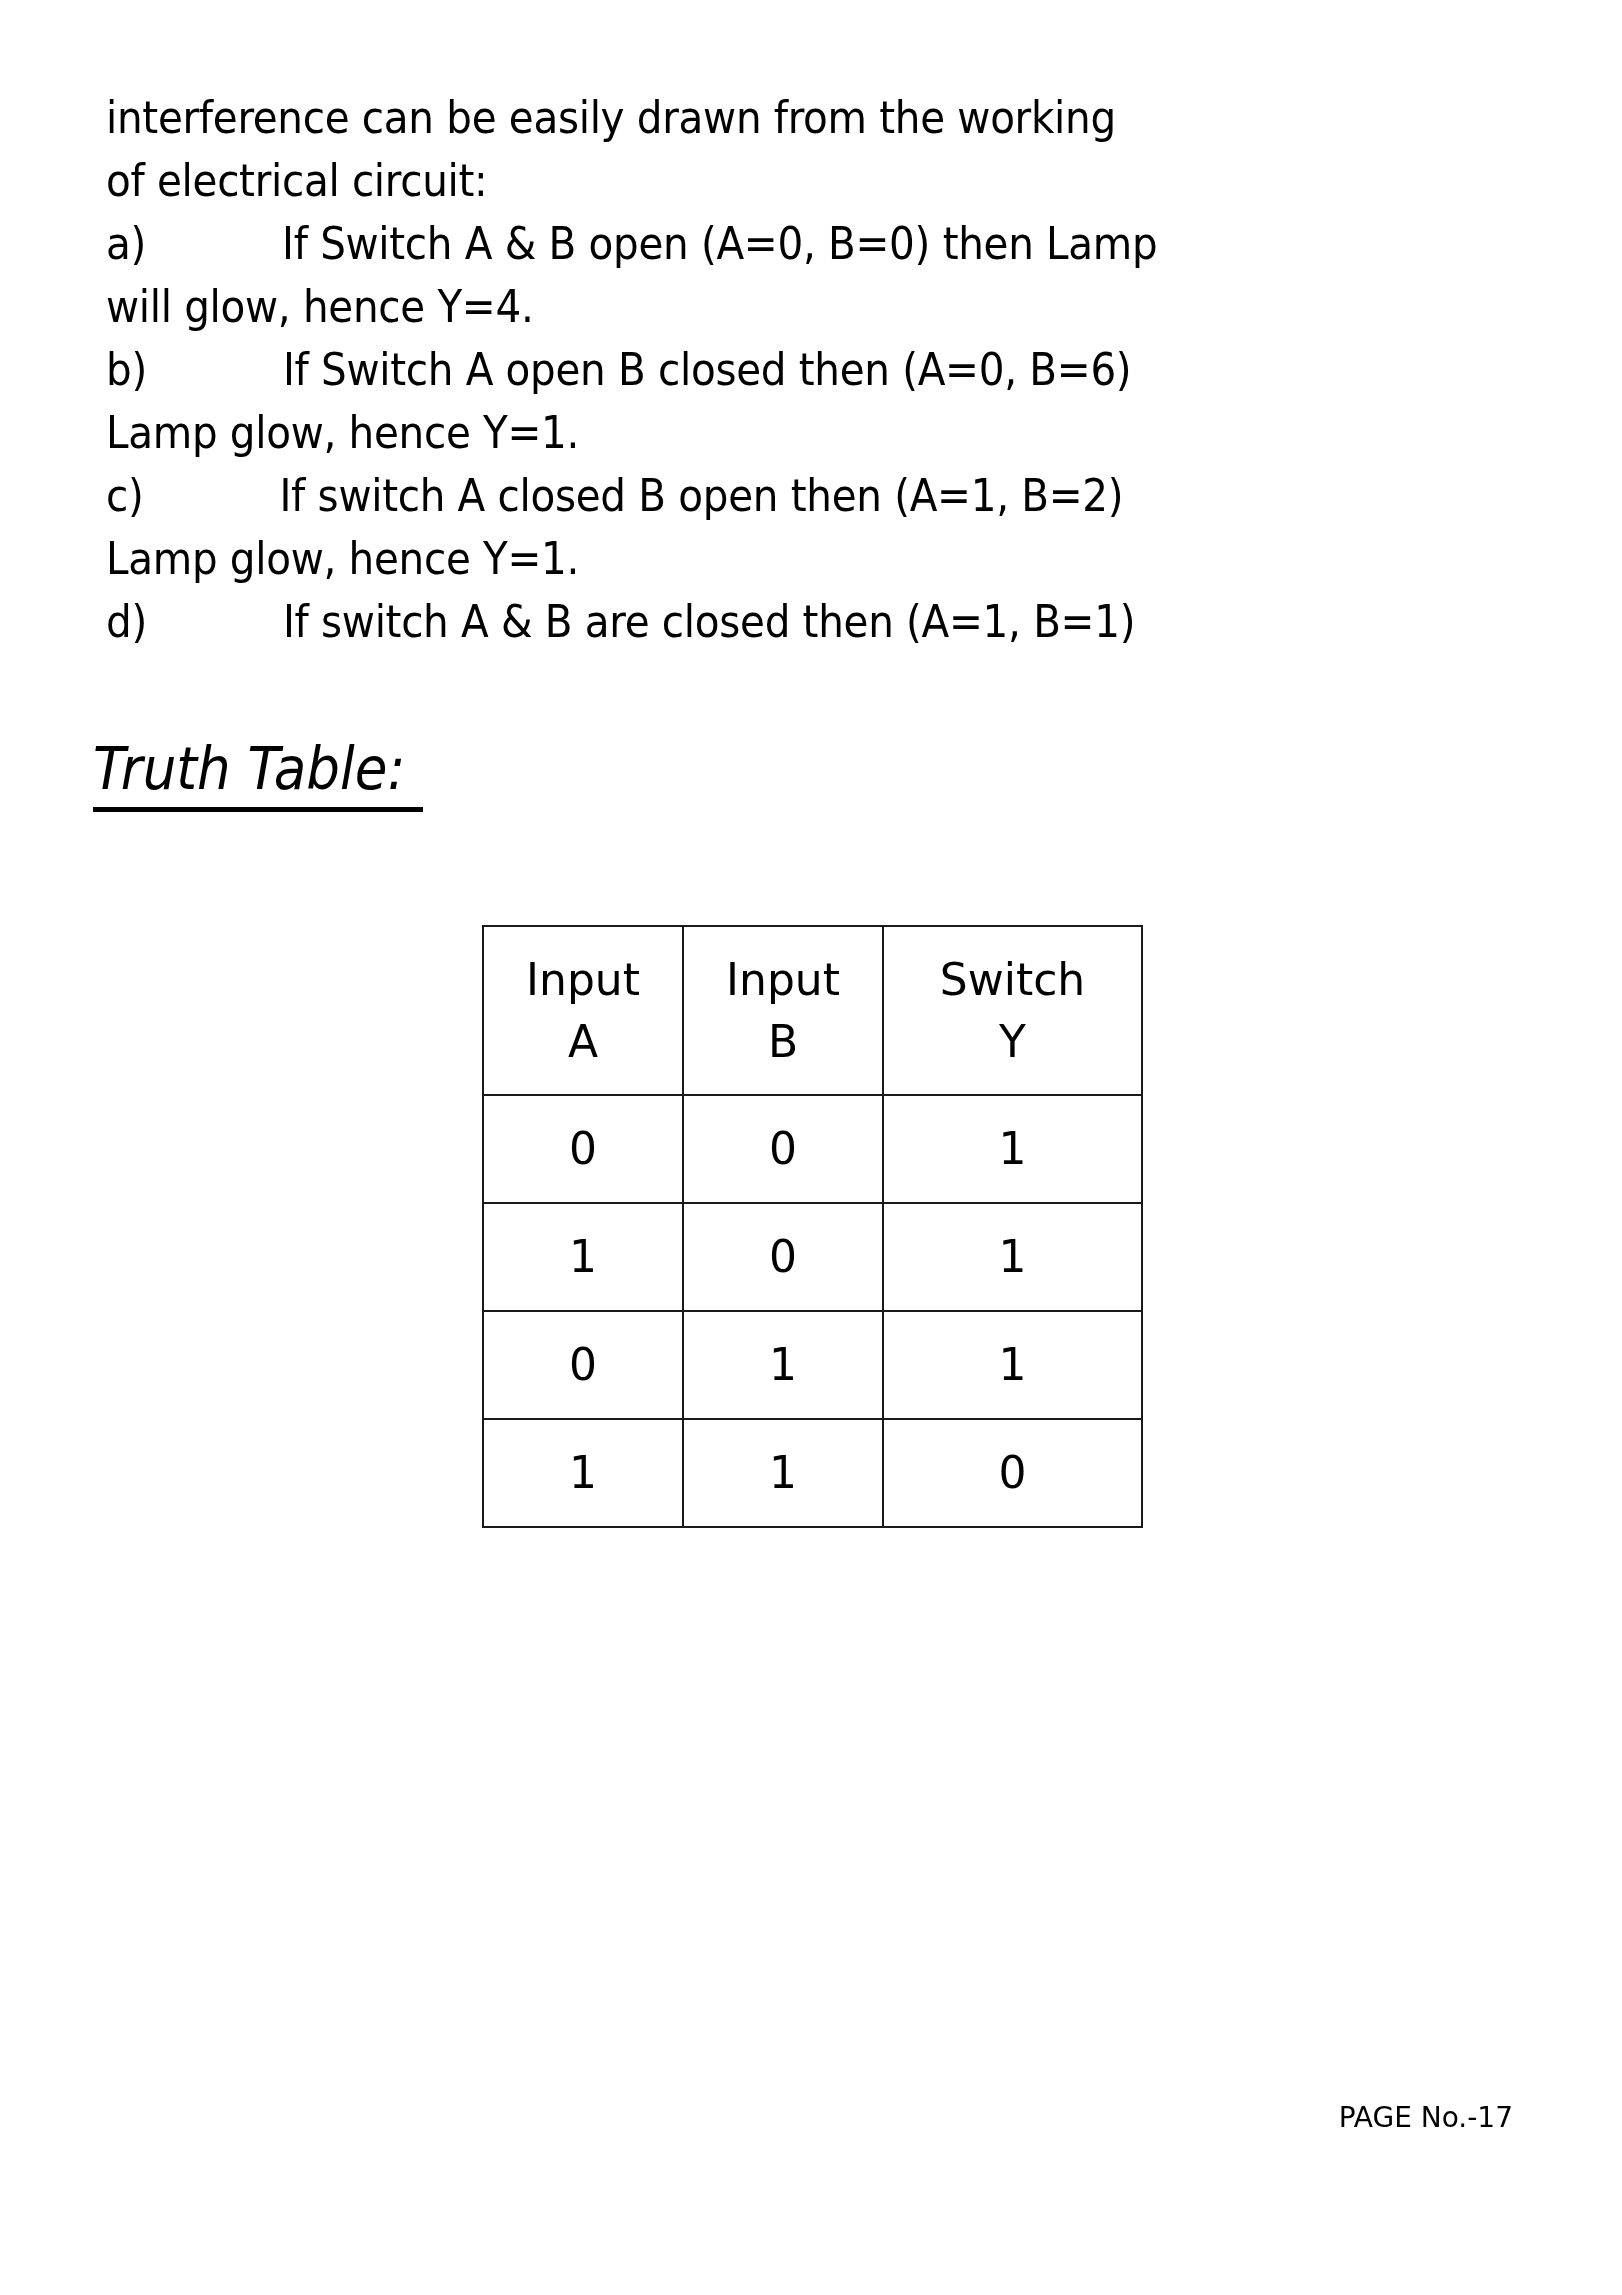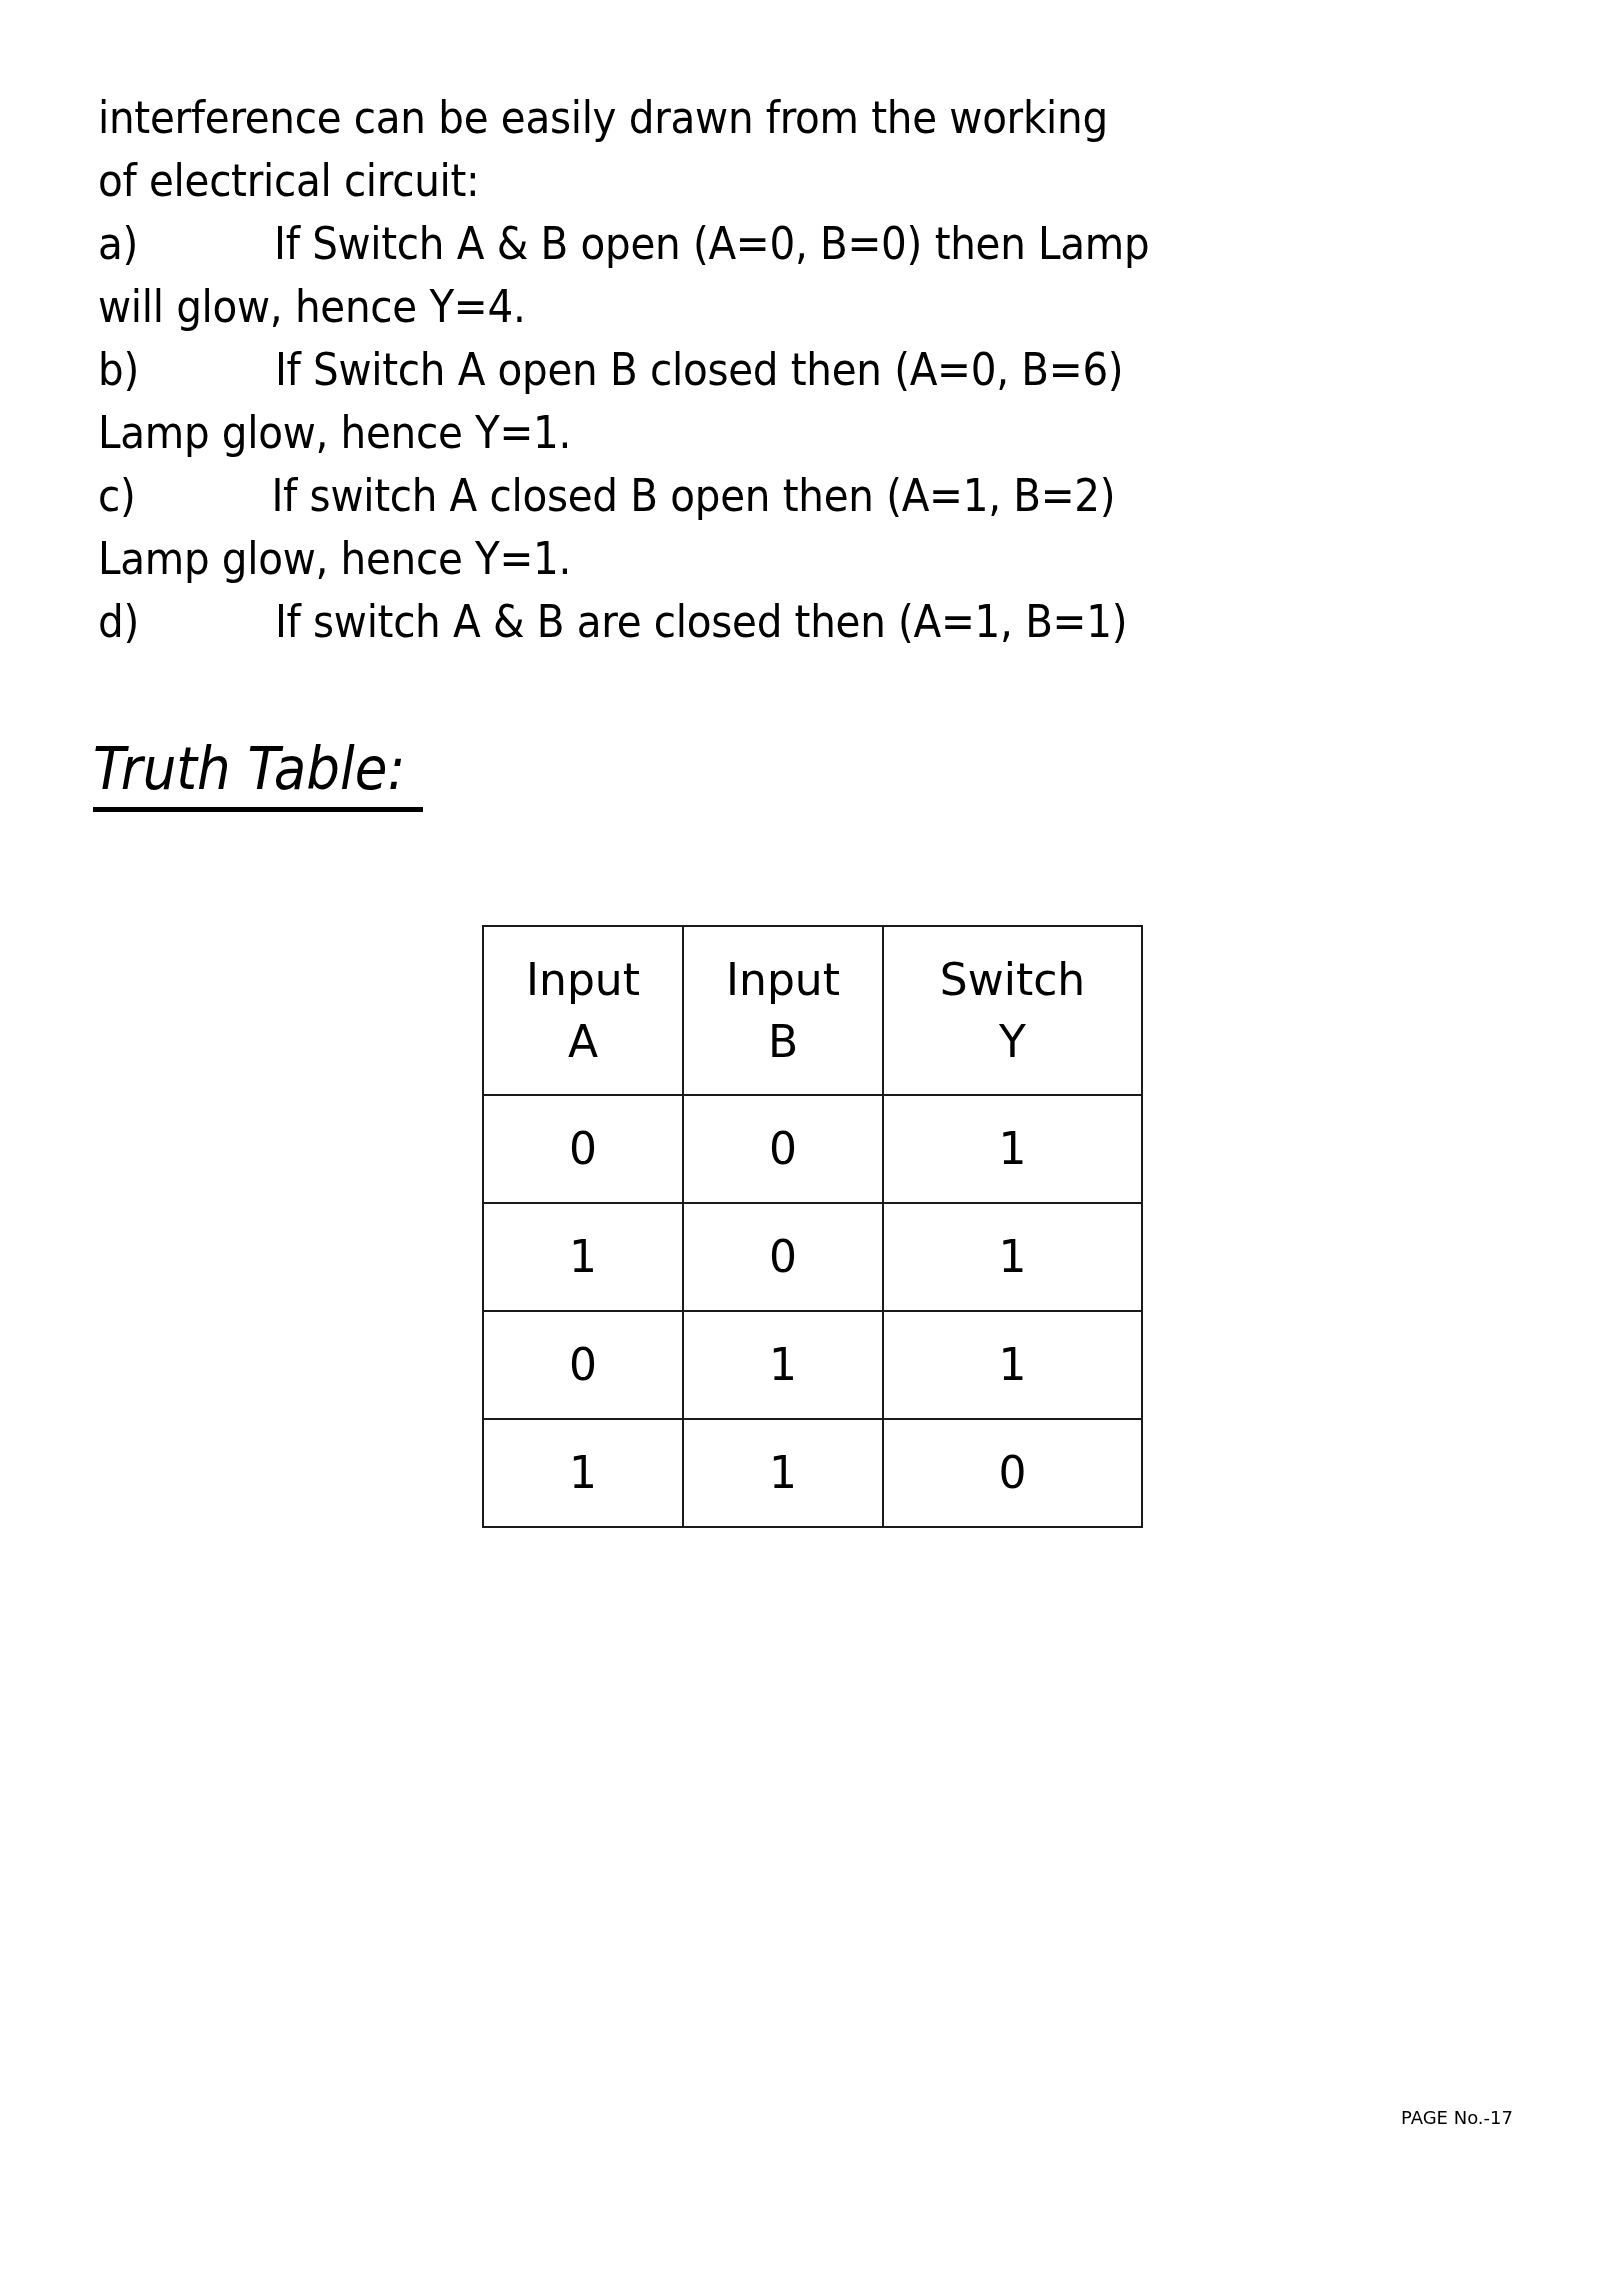--- a/index.html
+++ b/index.html
@@ -22,21 +22,21 @@
     left: 0;
     top: 0;
     width: 1622px;
     height: 2295px;
     background: #ffffff;
   }
 
   
   .body-text {
     position: absolute;
-    left: 98px;
+    left: 106px;
     top: 86px;
     width: 1426px;
   }
 
   .line {
     font-family: "DejaVu Sans", sans-serif;
     font-stretch: condensed;
     font-size: 45px;
     line-height: 63px;
     letter-spacing: -0.3px;
@@ -103,21 +103,21 @@
   .truth-table td.cell {
     height: 78px;
   }
 
   
   .page-footer {
     position: absolute;
     right: 109px;
     top: 2100px;
     font-family: "DejaVu Sans", sans-serif;
-    font-size: 18px;
+    font-size: 28px;
     line-height: 35px;
     color: #000000;
     white-space: pre;
   }
 </style>
 </head>
 <body>
 
 <div class="page">
 

